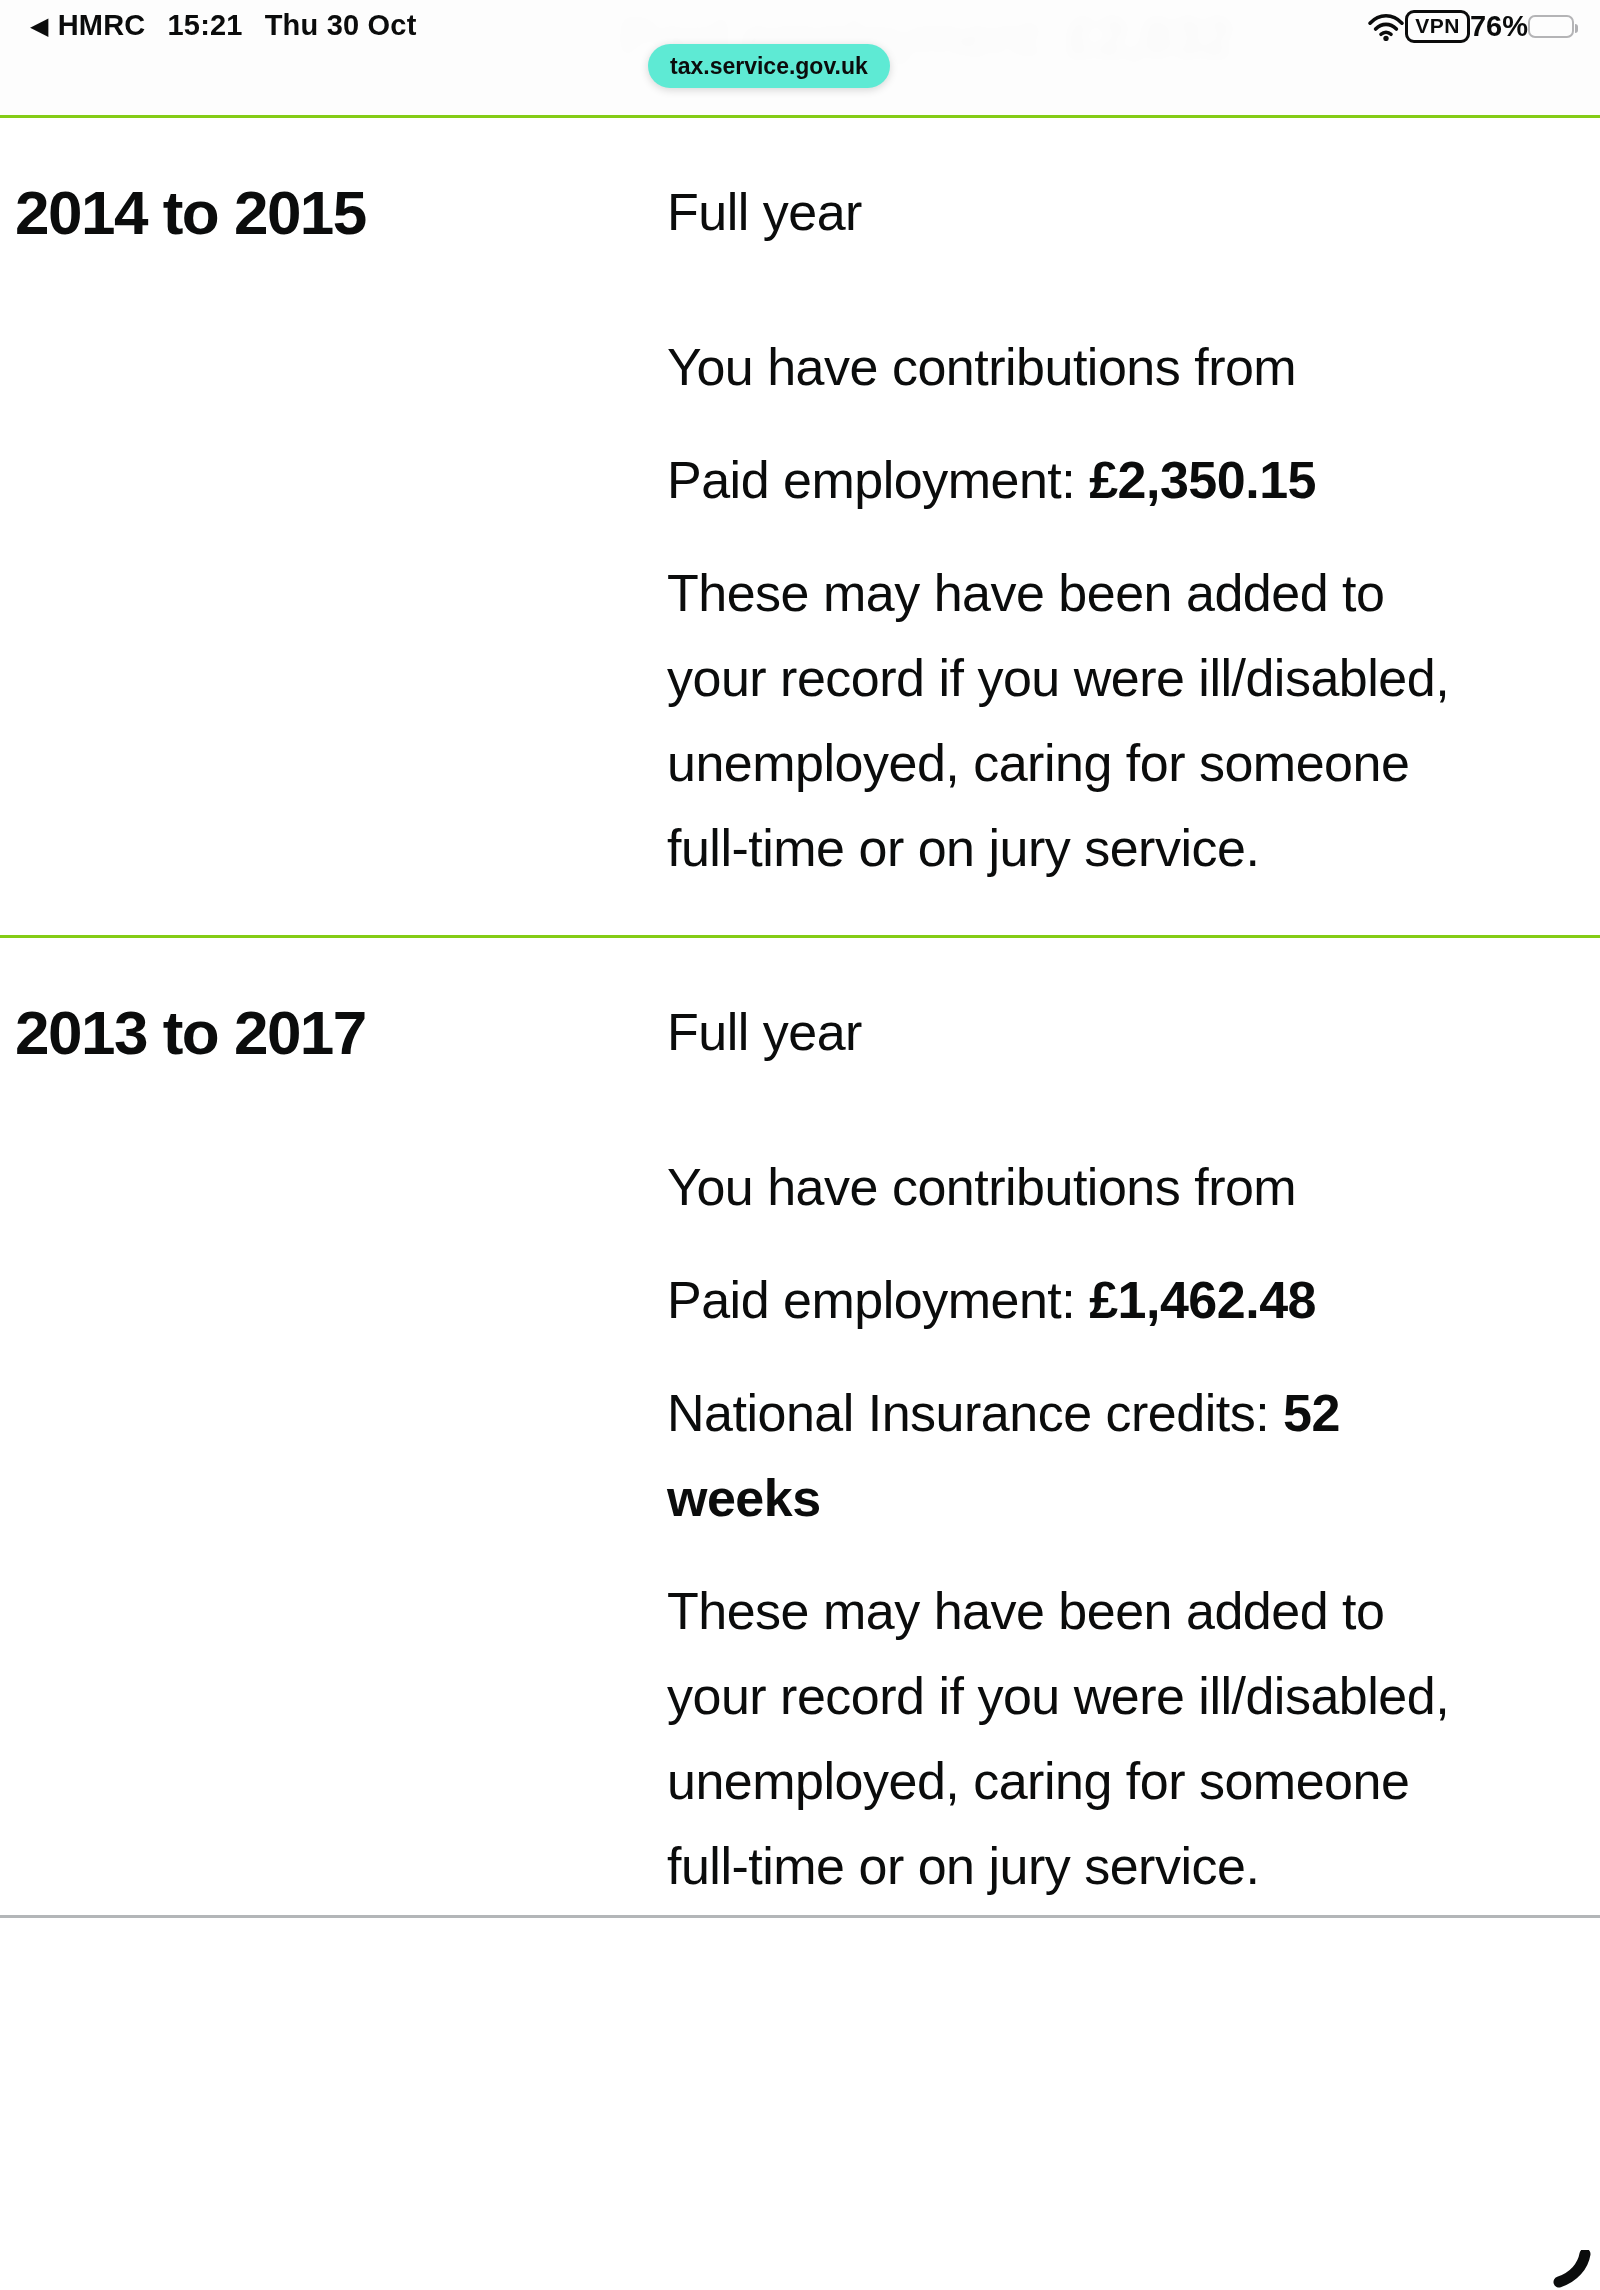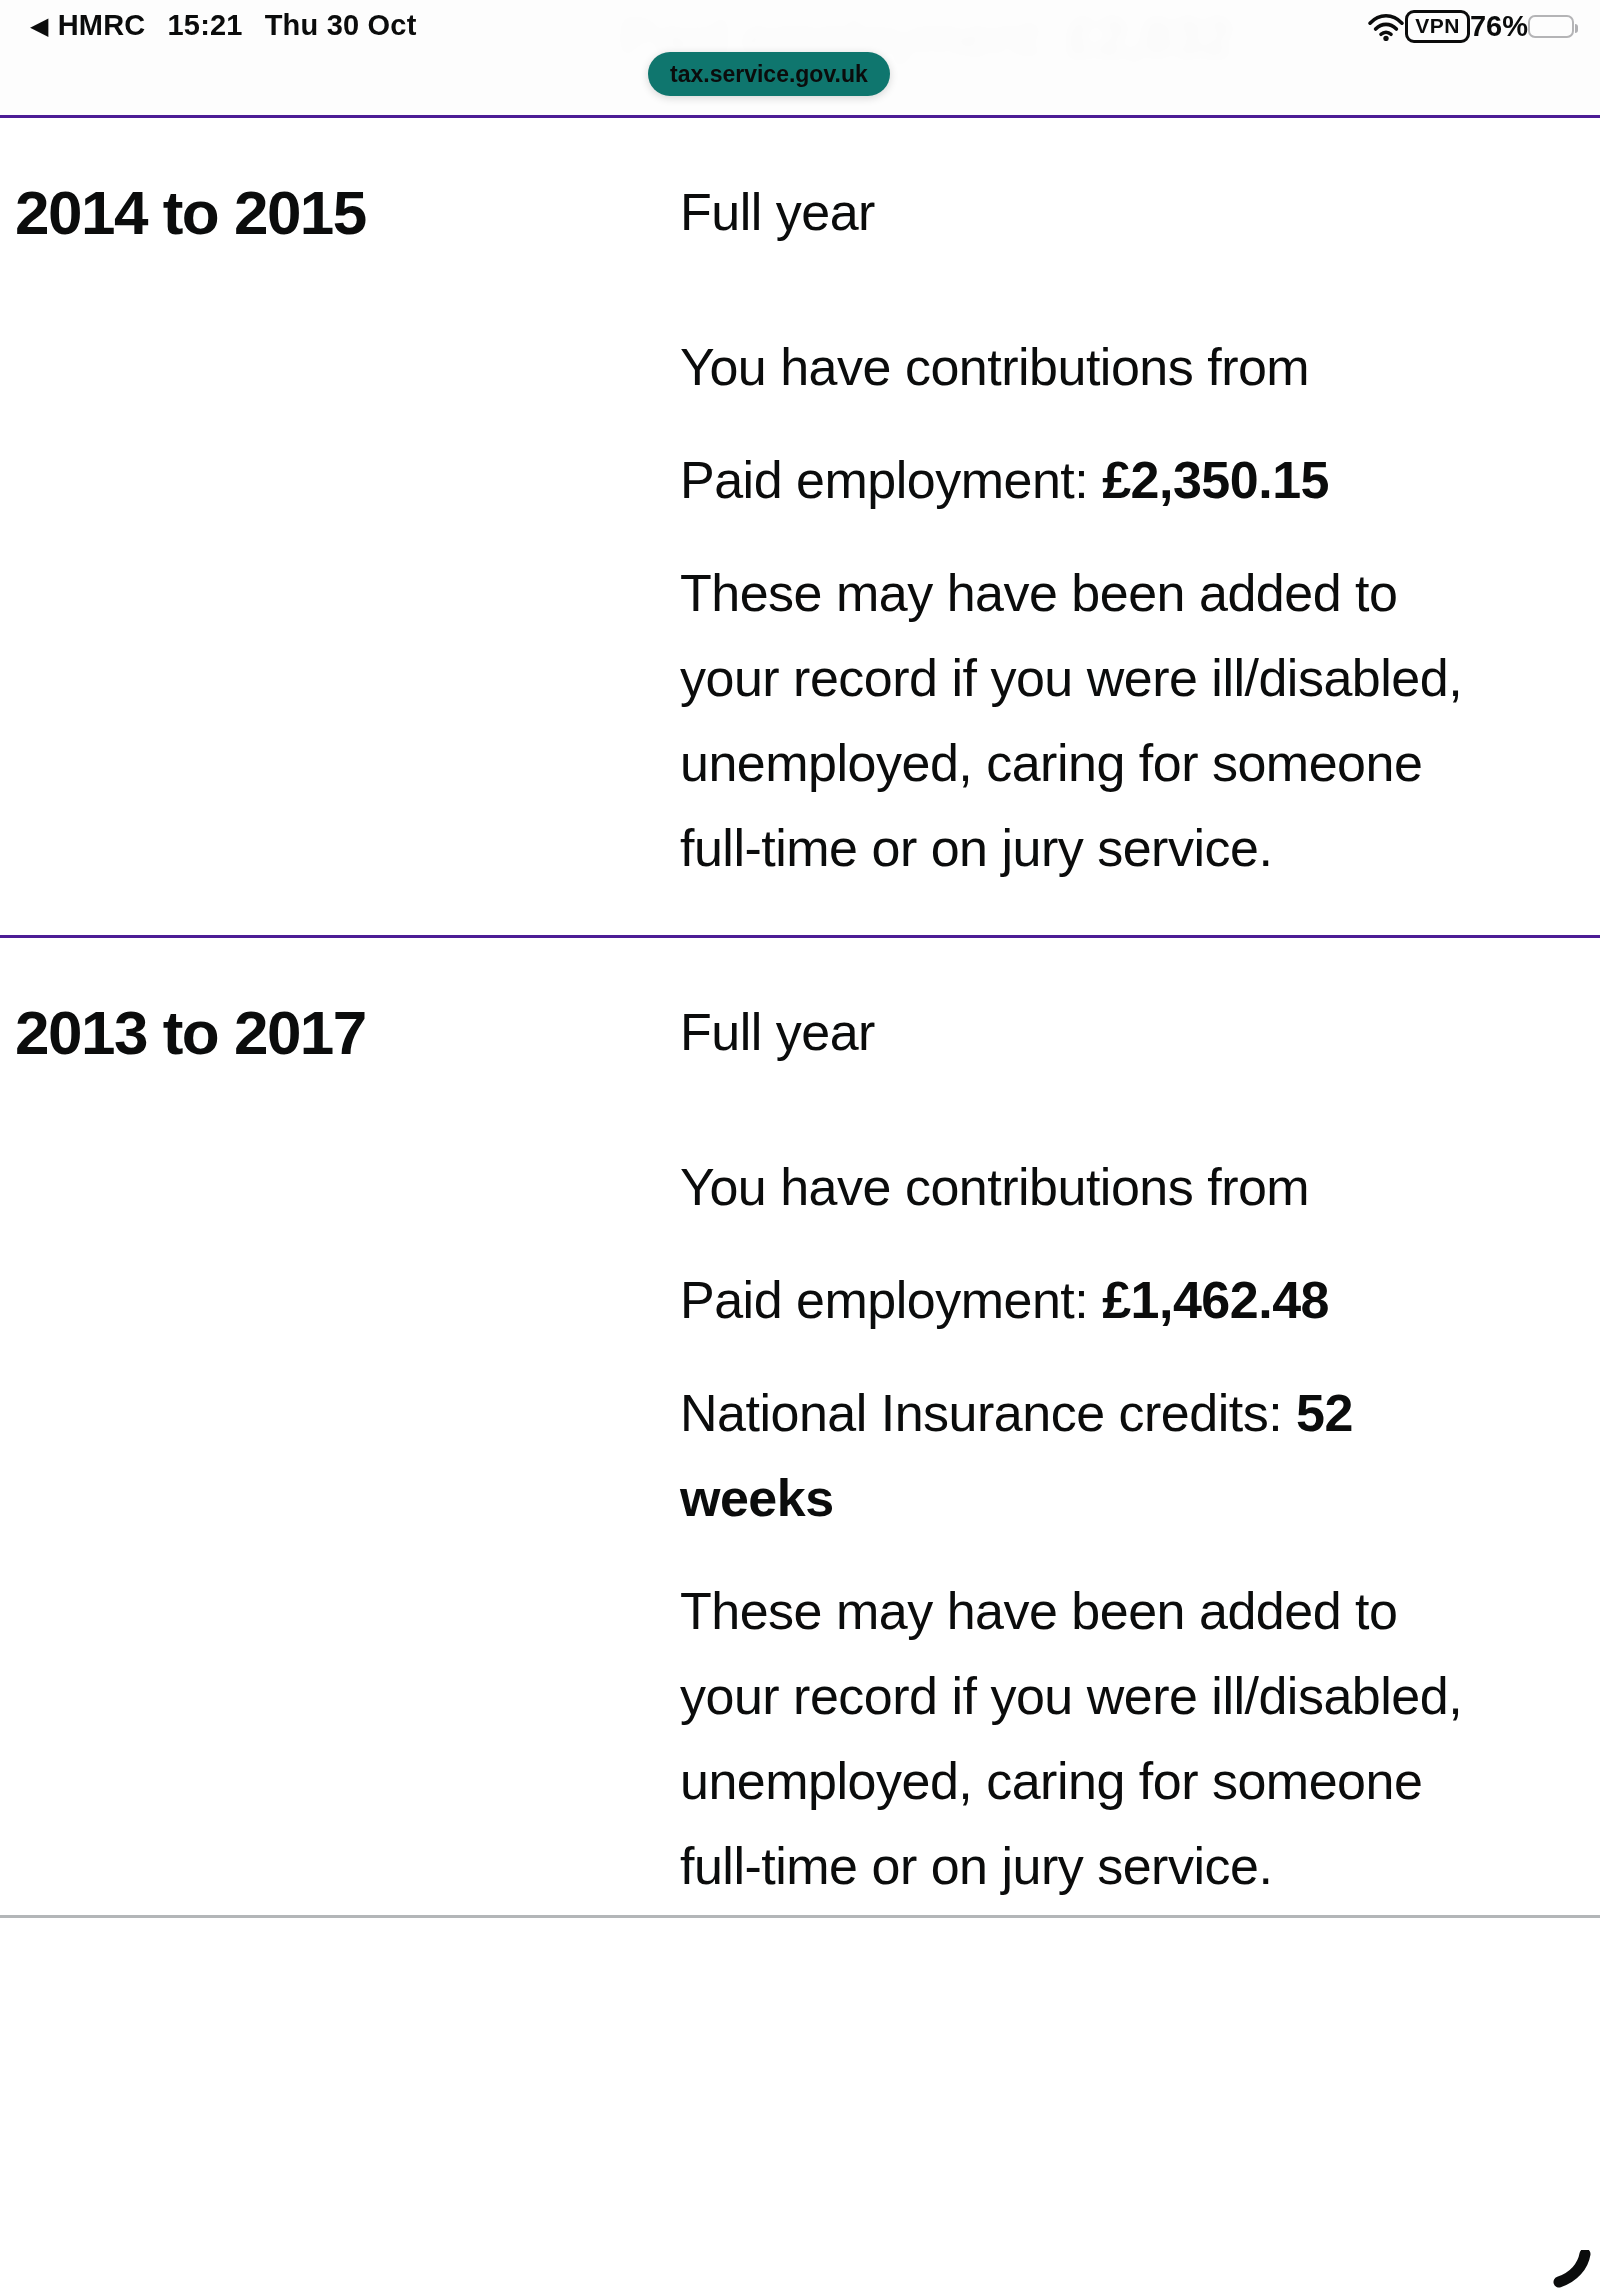--- a/index.html
+++ b/index.html
@@ -22,29 +22,29 @@
   .wifi svg { display:block; }
   .vpn-badge { border:3px solid #0b0c0c; border-radius:9px; font-size:21px; font-weight:700;
     letter-spacing:0.5px; padding:1px 7px 2px; line-height:1.1; }
   .batt-pct { font-size:29px; font-weight:600; }
   .battery { position:relative; width:46px; height:23px; border:2px solid rgba(60,60,67,0.38);
     border-radius:7px; padding:2px; }
   .battery-fill { height:100%; background:#0b0c0c; border-radius:3.5px; width:76%; }
   .battery-nub { position:absolute; right:-6px; top:6.5px; width:3.5px; height:9px;
     background:rgba(60,60,67,0.40); border-radius:0 3px 3px 0; }
 
-  .url-pill { position:absolute; top:52px; left:648px; z-index:6; height:44px; min-width:172px;
-    background:#0f766e; border-radius:22px; box-shadow:0 2px 9px rgba(0,0,0,0.16);
+  .url-pill { position:absolute; top:44px; left:648px; z-index:6; height:44px; min-width:172px;
+    background:#5eead4; border-radius:22px; box-shadow:0 2px 9px rgba(0,0,0,0.16);
     display:flex; align-items:center; justify-content:center; padding:0 22px;
     font-size:23px; font-weight:600; color:#0b0c0c; }
 
   
   main { position:absolute; top:115px; left:0; width:1600px; z-index:1; }
-  .record-row { display:grid; grid-template-columns:608px 1fr; border-top:3px solid #4c1d95;
-    padding:52px 28px 44px 15px;gap:13px; }
+  .record-row { display:grid; grid-template-columns:608px 1fr; border-top:3px solid #84cc16;
+    padding:52px 28px 44px 15px; }
   .record-row.last { padding-bottom:6px; border-bottom:3px solid #b3b6b8; }
   .year { font-size:62px; font-weight:700; letter-spacing:-1.5px; line-height:85px; }
   .details { max-width:810px; font-size:52px; letter-spacing:-0.5px; line-height:85px;margin-left:44px; }
   .full-year { margin-bottom:70px; }
   .contrib-intro { margin-bottom:28px; }
   .contrib-line { margin-bottom:28px; }
   .contrib-line .val { font-weight:700; }
   .note { margin:0; }
 
   

